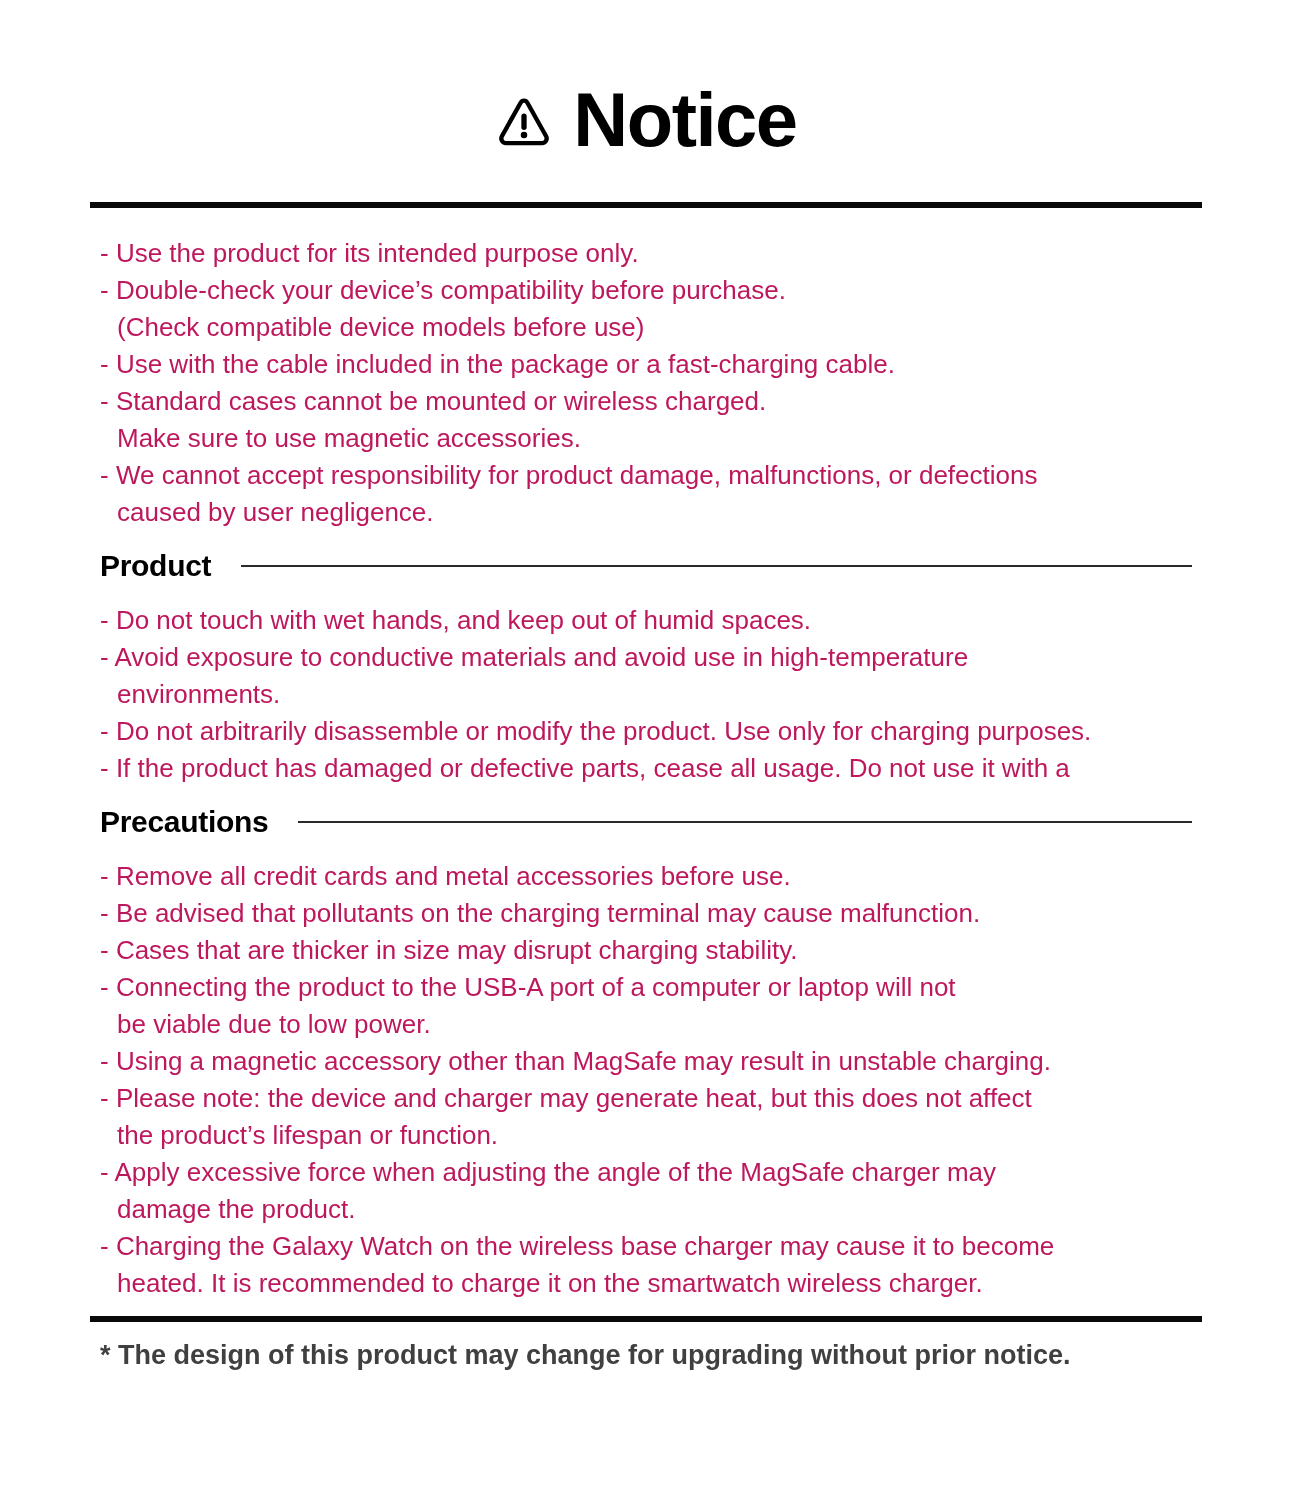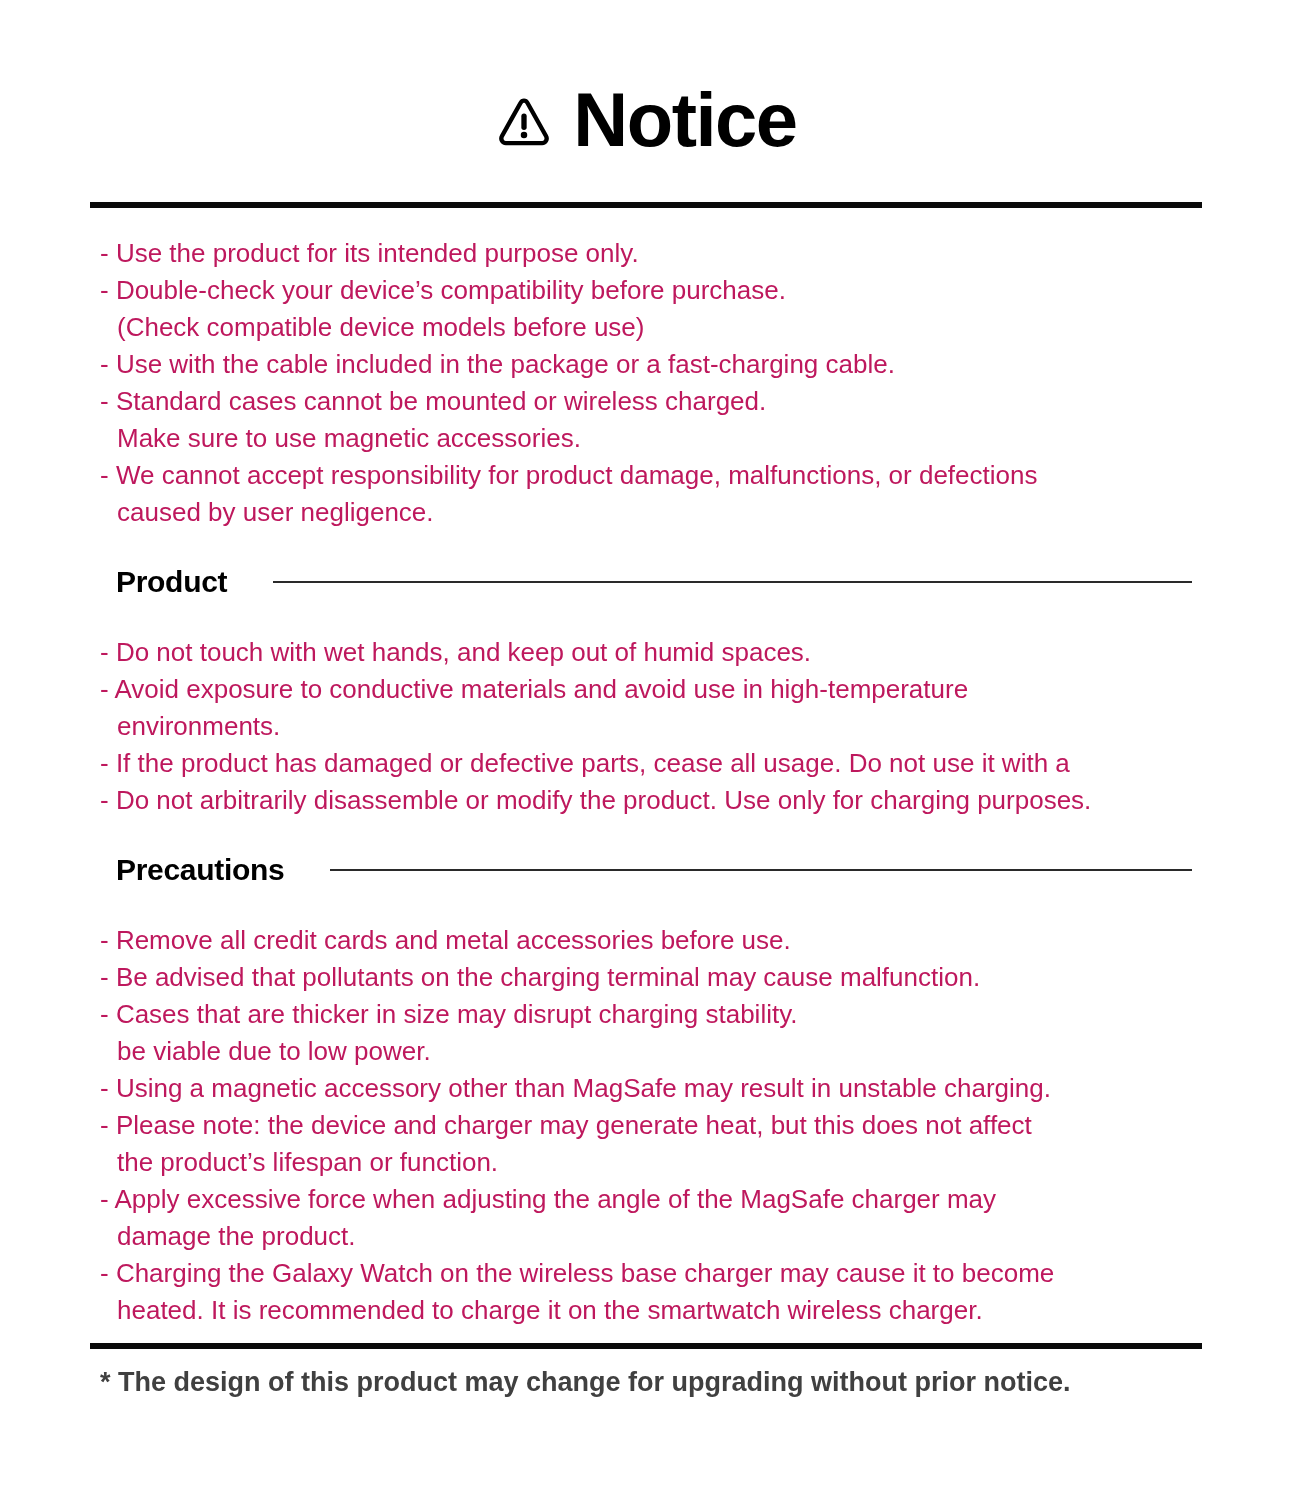--- a/index.html
+++ b/index.html
@@ -12,21 +12,21 @@
   .title-row{display:flex;align-items:center;justify-content:center;gap:20px;}
   .page-title{font-size:76px;font-weight:700;letter-spacing:-1.5px;color:#000;margin:0;line-height:84px;}
   .warn-icon{display:inline-block;}
   .warn-icon svg{width:58px;height:58px;display:block;margin-top:6px;}
   .rule{height:6px;background:#0a0a0a;margin:40px -10px 0;}
   .rule.bottom{margin-top:14px;}
   .list{margin-top:27px;font-size:26px;line-height:37px;color:#be185d;}
   .list .line{white-space:nowrap;}
   .list .line.cont{padding-left:17px;}
   .sec-head{display:flex;align-items:center;margin-top:14px;}
-  .sec-title{font-size:30px;font-weight:700;color:#000;margin:16px;line-height:42px;letter-spacing:-0.3px;}
+  .sec-title{font-size:30px;font-weight:700;color:#000;margin:0;line-height:42px;letter-spacing:-0.3px;}
   .sec-line{flex:1;height:2px;background:#2a2a2a;margin-left:30px;}
   .list.section-list{margin-top:15px;}
   .footer-note{font-size:27px;font-weight:600;color:#404040;margin:15px 0 0;line-height:37px;white-space:nowrap;}
 </style>
 </head>
 <body>
 
 <div class="page">
 
   <header class="title-row">
@@ -55,31 +55,32 @@
 
   <div id="sections">
       <div class="sec-head">
         <h2 class="sec-title">Product</h2>
         <div class="sec-line"></div>
       </div>
       <div class="list section-list">
         <div class="line first">- Do not touch with wet hands, and keep out of humid spaces.</div>
         <div class="line first">- Avoid exposure to conductive materials and avoid use in high-temperature</div>
         <div class="line cont">environments.</div>
+        <div class="line first">- Do not arbitrarily disassemble or modify the product. Use only for charging purposes.</div>
         <div class="line first">- If the product has damaged or defective parts, cease all usage. Do not use it with a</div>
-        <div class="line first">- Do not arbitrarily disassemble or modify the product. Use only for charging purposes.</div>
       </div>
       <div class="sec-head">
         <h2 class="sec-title">Precautions</h2>
         <div class="sec-line"></div>
       </div>
       <div class="list section-list">
         <div class="line first">- Remove all credit cards and metal accessories before use.</div>
         <div class="line first">- Be advised that pollutants on the charging terminal may cause malfunction.</div>
         <div class="line first">- Cases that are thicker in size may disrupt charging stability.</div>
+        <div class="line first">- Connecting the product to the USB-A port of a computer or laptop will not</div>
         <div class="line cont">be viable due to low power.</div>
         <div class="line first">- Using a magnetic accessory other than MagSafe may result in unstable charging.</div>
         <div class="line first">- Please note: the device and charger may generate heat, but this does not affect</div>
         <div class="line cont">the product’s lifespan or function.</div>
         <div class="line first">- Apply excessive force when adjusting the angle of the MagSafe charger may</div>
         <div class="line cont">damage the product.</div>
         <div class="line first">- Charging the Galaxy Watch on the wireless base charger may cause it to become</div>
         <div class="line cont">heated. It is recommended to charge it on the smartwatch wireless charger.</div>
       </div>
     </div>

